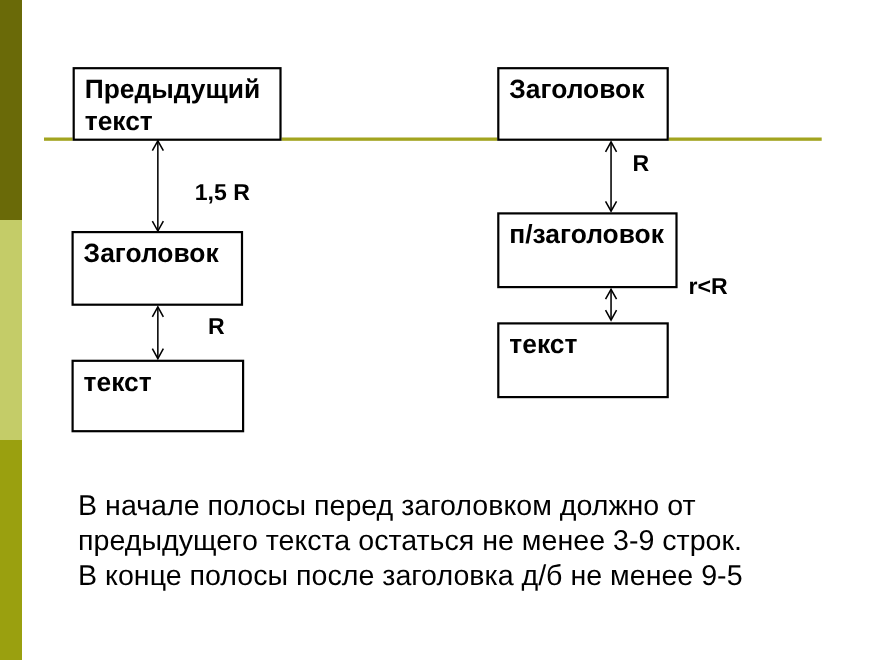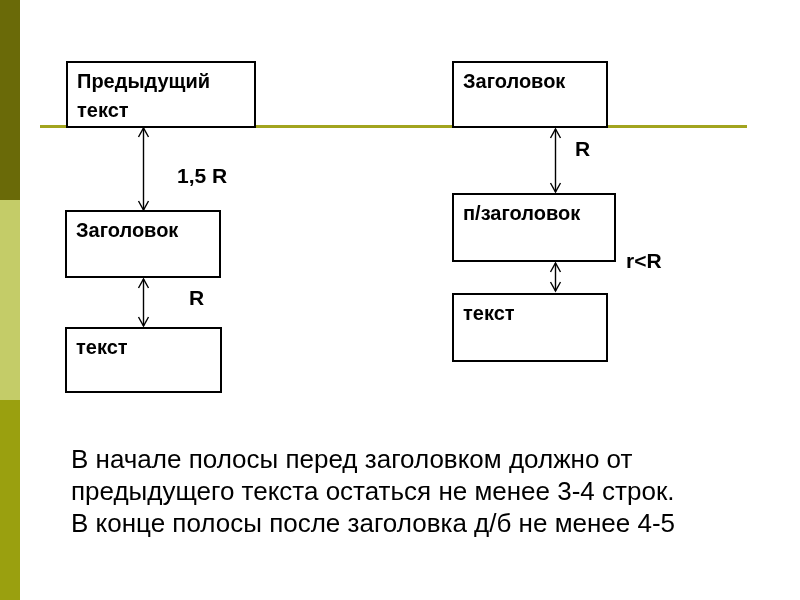--- a/index.html
+++ b/index.html
@@ -17,21 +17,21 @@
   .seg-bot{top:400px;background:#9aa00f;}
   
   .accent-line{
     position:absolute;left:40px;top:125px;width:707px;height:3px;
     background:#a2a41f;z-index:1;
   }
   
   .dbox{
     position:absolute;box-sizing:border-box;background:#ffffff;
     border:2px solid #000000;color:#000000;
-    font-weight:bold;font-size:20px;line-height:29px;
+    font-weight:bold;font-size:24px;line-height:29px;
     padding:4px 6px 0 9px;z-index:2;
   }
   .box-l1{left:66px;top:61px;width:190px;height:67px;}
   .box-l2{left:65px;top:210px;width:156px;height:68px;}
   .box-l3{left:65px;top:327px;width:157px;height:66px;}
   .box-r1{left:452px;top:61px;width:156px;height:67px;}
   .box-r2{left:452px;top:193px;width:164px;height:69px;}
   .box-r3{left:452px;top:293px;width:156px;height:69px;}
   
   .gap-label{
@@ -94,15 +94,15 @@
   </g>
   <g>
     <line x1="555.5" y1="263" x2="555.5" y2="291"></line>
     <path d="M550.5,272 L555.5,263 L560.5,272"></path>
     <path d="M550.5,282 L555.5,291 L560.5,282"></path>
   </g>
 </svg>
 
 <div class="note">
   <div class="line">В начале полосы перед заголовком должно от</div>
-  <div class="line">предыдущего текста остаться не менее 3-4 строк.</div>
-  <div class="line">В конце полосы после заголовка д/б не менее 4-5</div>
+  <div class="line">предыдущего текста остаться не менее 3-9 строк.</div>
+  <div class="line">В конце полосы после заголовка д/б не менее 9-5</div>
 </div>
 
 </body></html>

